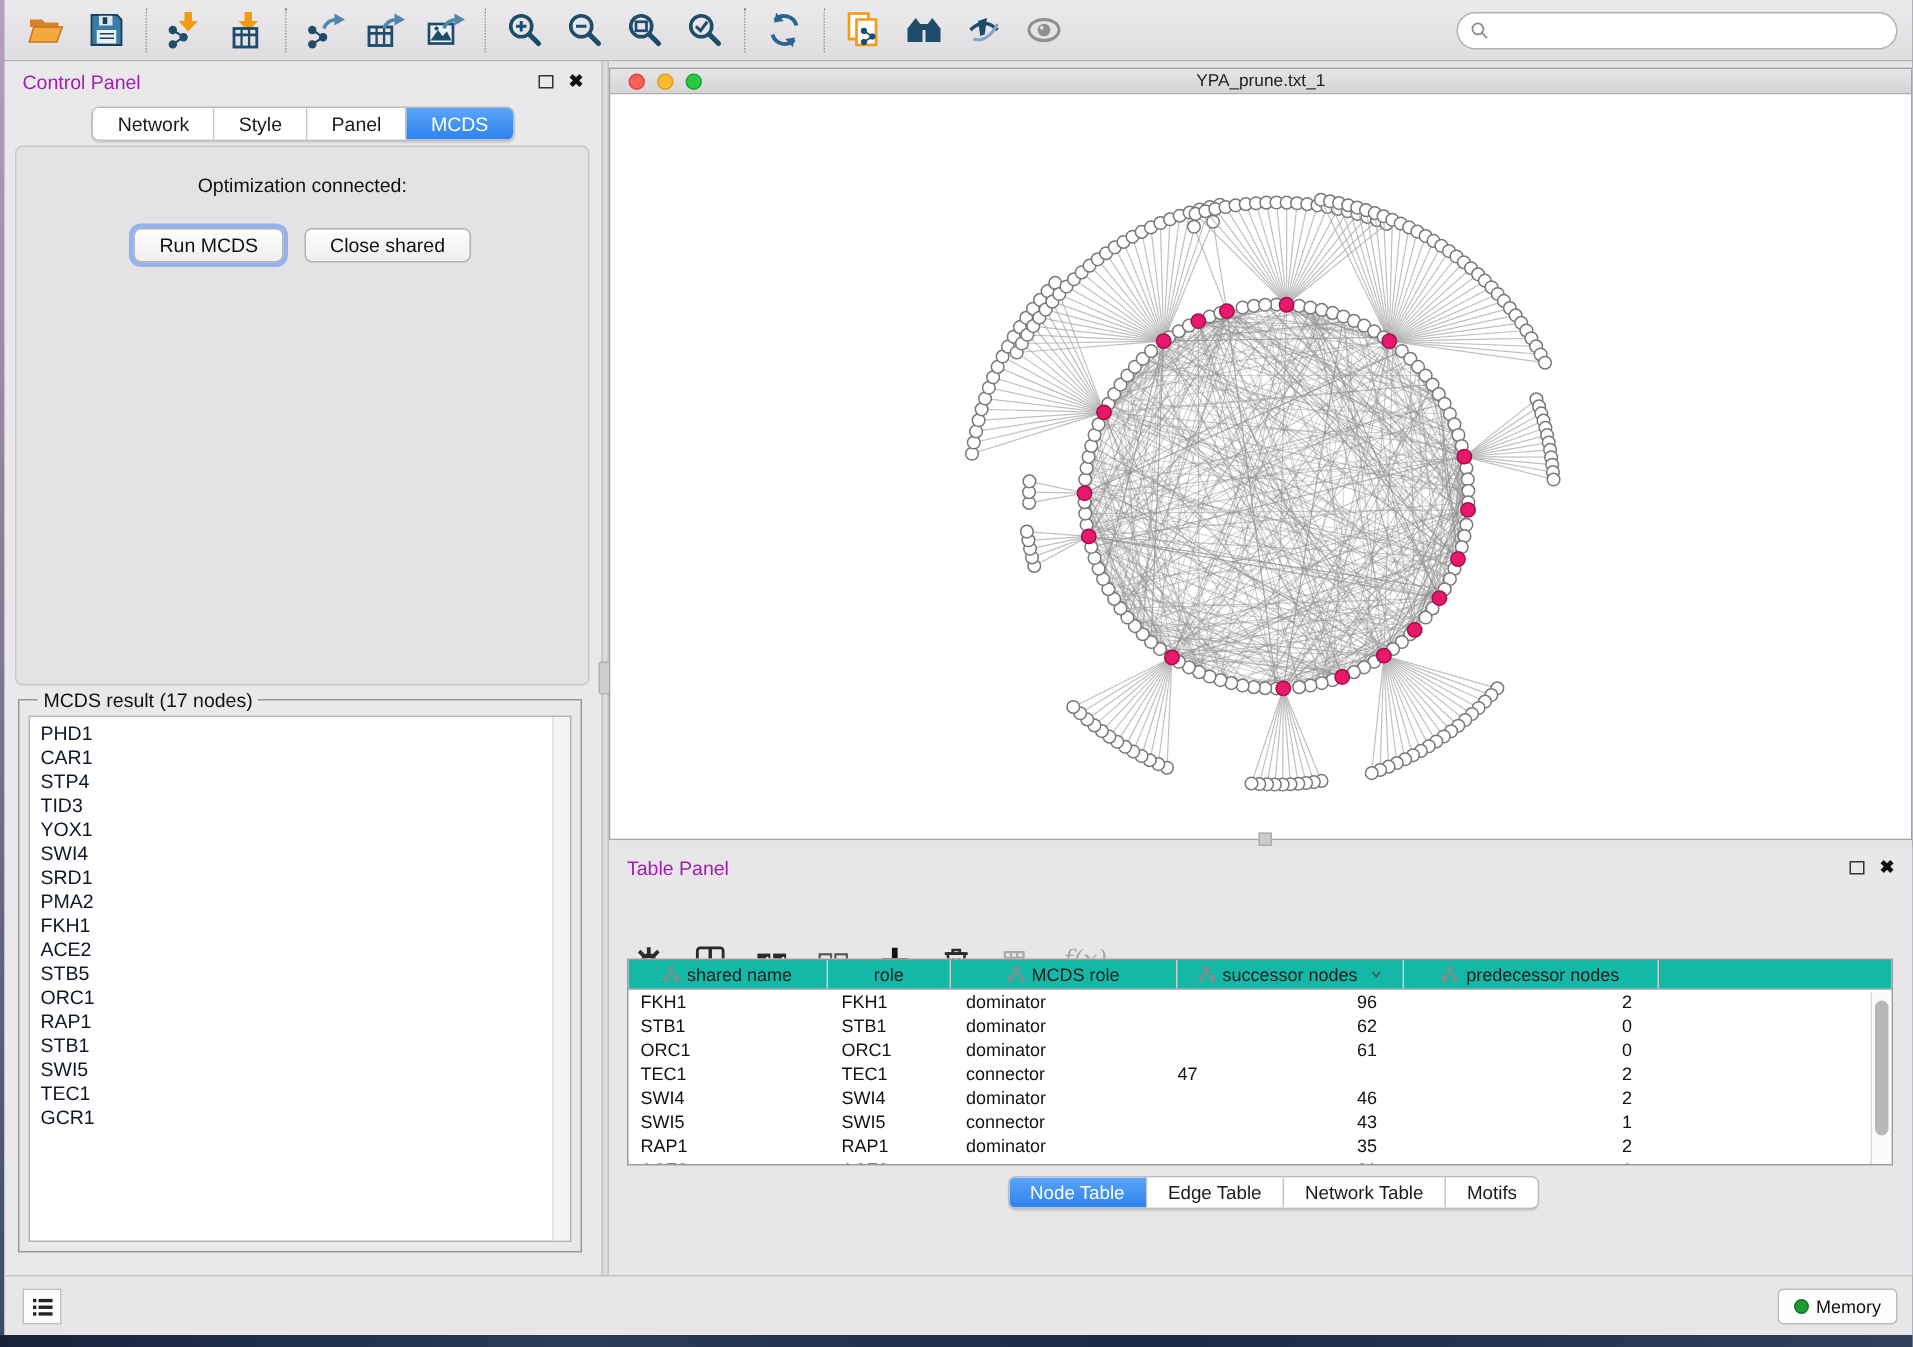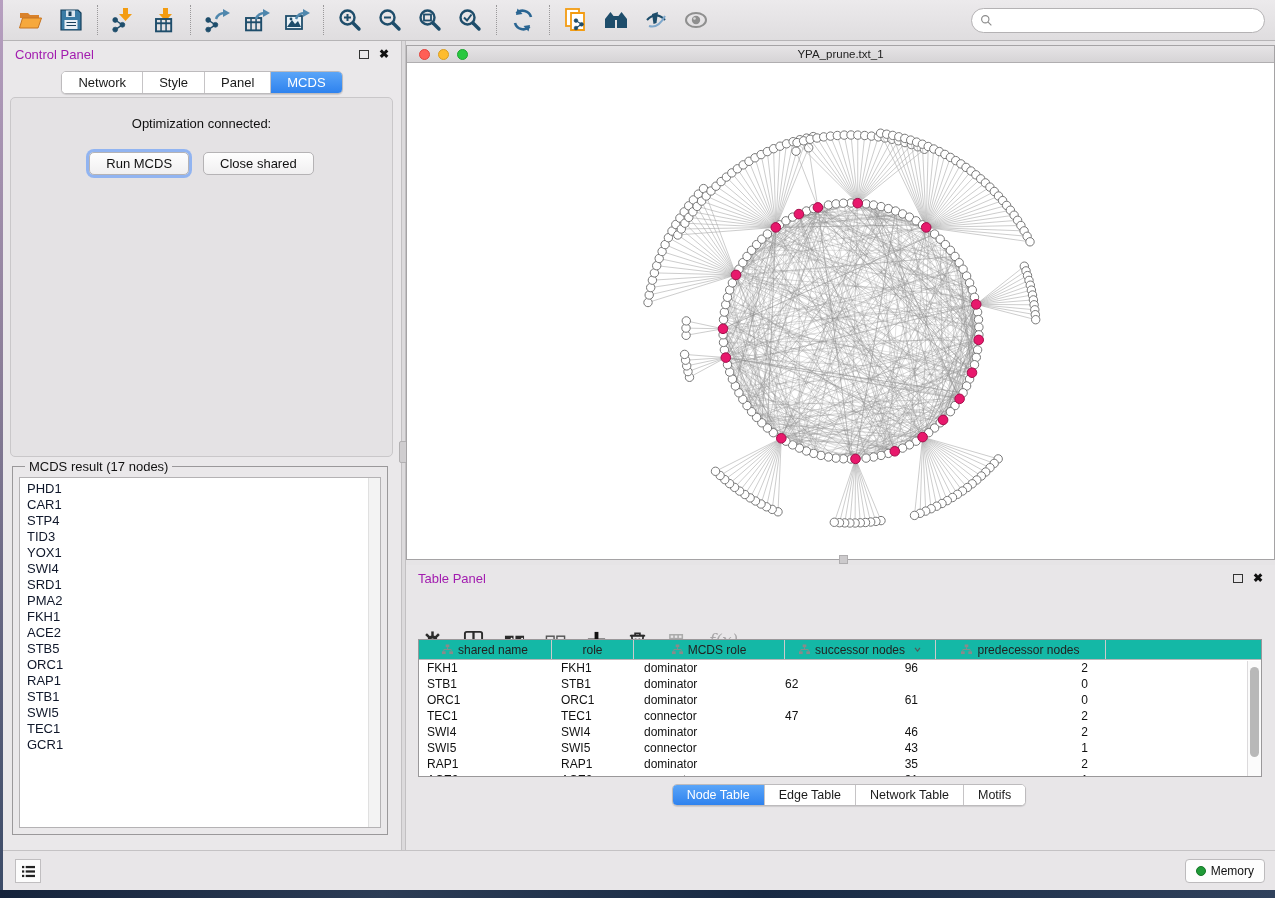--- a/index.html
+++ b/index.html
@@ -1520,21 +1520,21 @@
               <div class="nt-cell" style="width: 133px; text-align: left; padding-left: 8px;">FKH1</div>
               <div class="nt-cell" style="width: 82px; text-align: left; padding-left: 9px;">FKH1</div>
               <div class="nt-cell" style="width: 151px; text-align: left; padding-left: 10px;">dominator</div>
               <div class="nt-cell" style="width: 151px; text-align: right; padding-right: 18px;">96</div>
               <div class="nt-cell" style="width: 170px; text-align: right; padding-right: 18px;">2</div>
             </div>
             <div class="nt-row">
               <div class="nt-cell" style="width: 133px; text-align: left; padding-left: 8px;">STB1</div>
               <div class="nt-cell" style="width: 82px; text-align: left; padding-left: 9px;">STB1</div>
               <div class="nt-cell" style="width: 151px; text-align: left; padding-left: 10px;">dominator</div>
-              <div class="nt-cell" style="width: 151px; padding-right: 18px;">62</div>
+              <div class="nt-cell" style="width: 151px; text-align: right; padding-right: 18px;">62</div>
               <div class="nt-cell" style="width: 170px; text-align: right; padding-right: 18px;">0</div>
             </div>
             <div class="nt-row">
               <div class="nt-cell" style="width: 133px; text-align: left; padding-left: 8px;">ORC1</div>
               <div class="nt-cell" style="width: 82px; text-align: left; padding-left: 9px;">ORC1</div>
               <div class="nt-cell" style="width: 151px; text-align: left; padding-left: 10px;">dominator</div>
               <div class="nt-cell" style="width: 151px; text-align: right; padding-right: 18px;">61</div>
               <div class="nt-cell" style="width: 170px; text-align: right; padding-right: 18px;">0</div>
             </div>
             <div class="nt-row">

